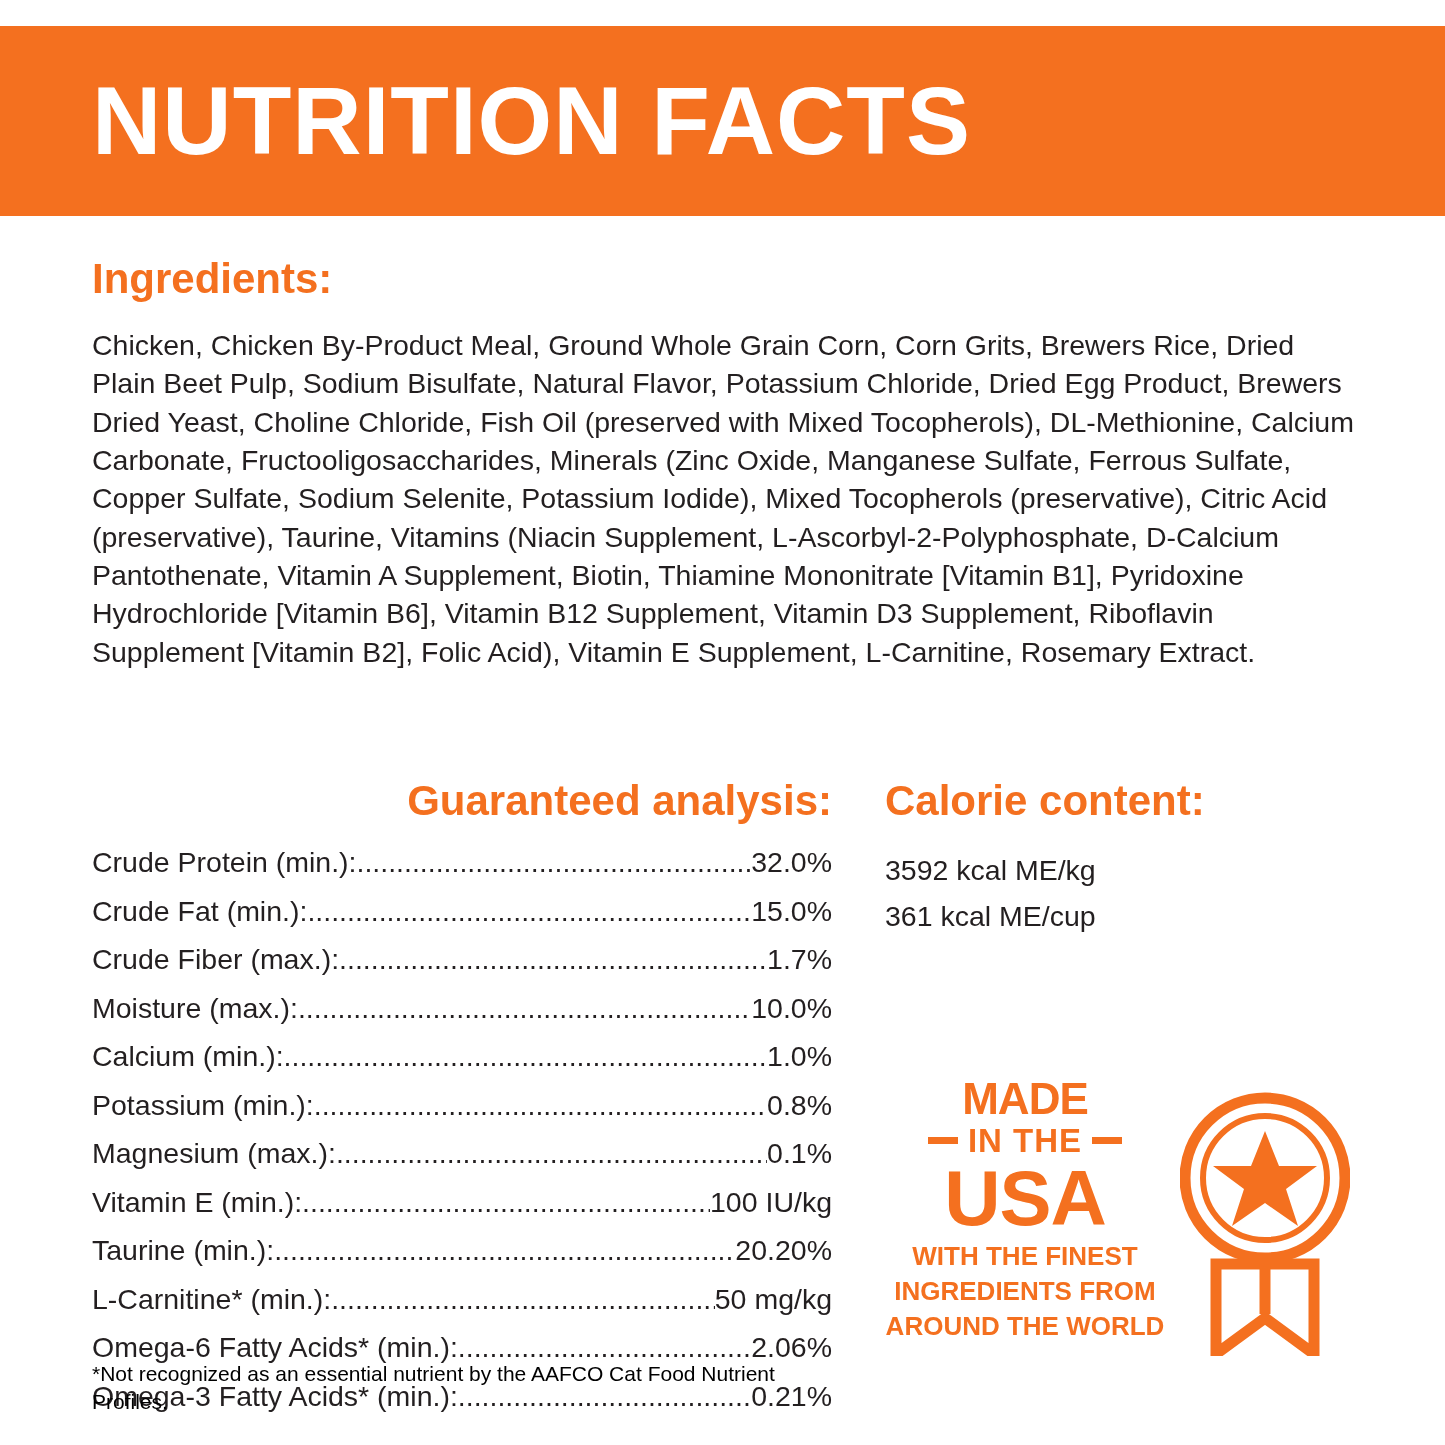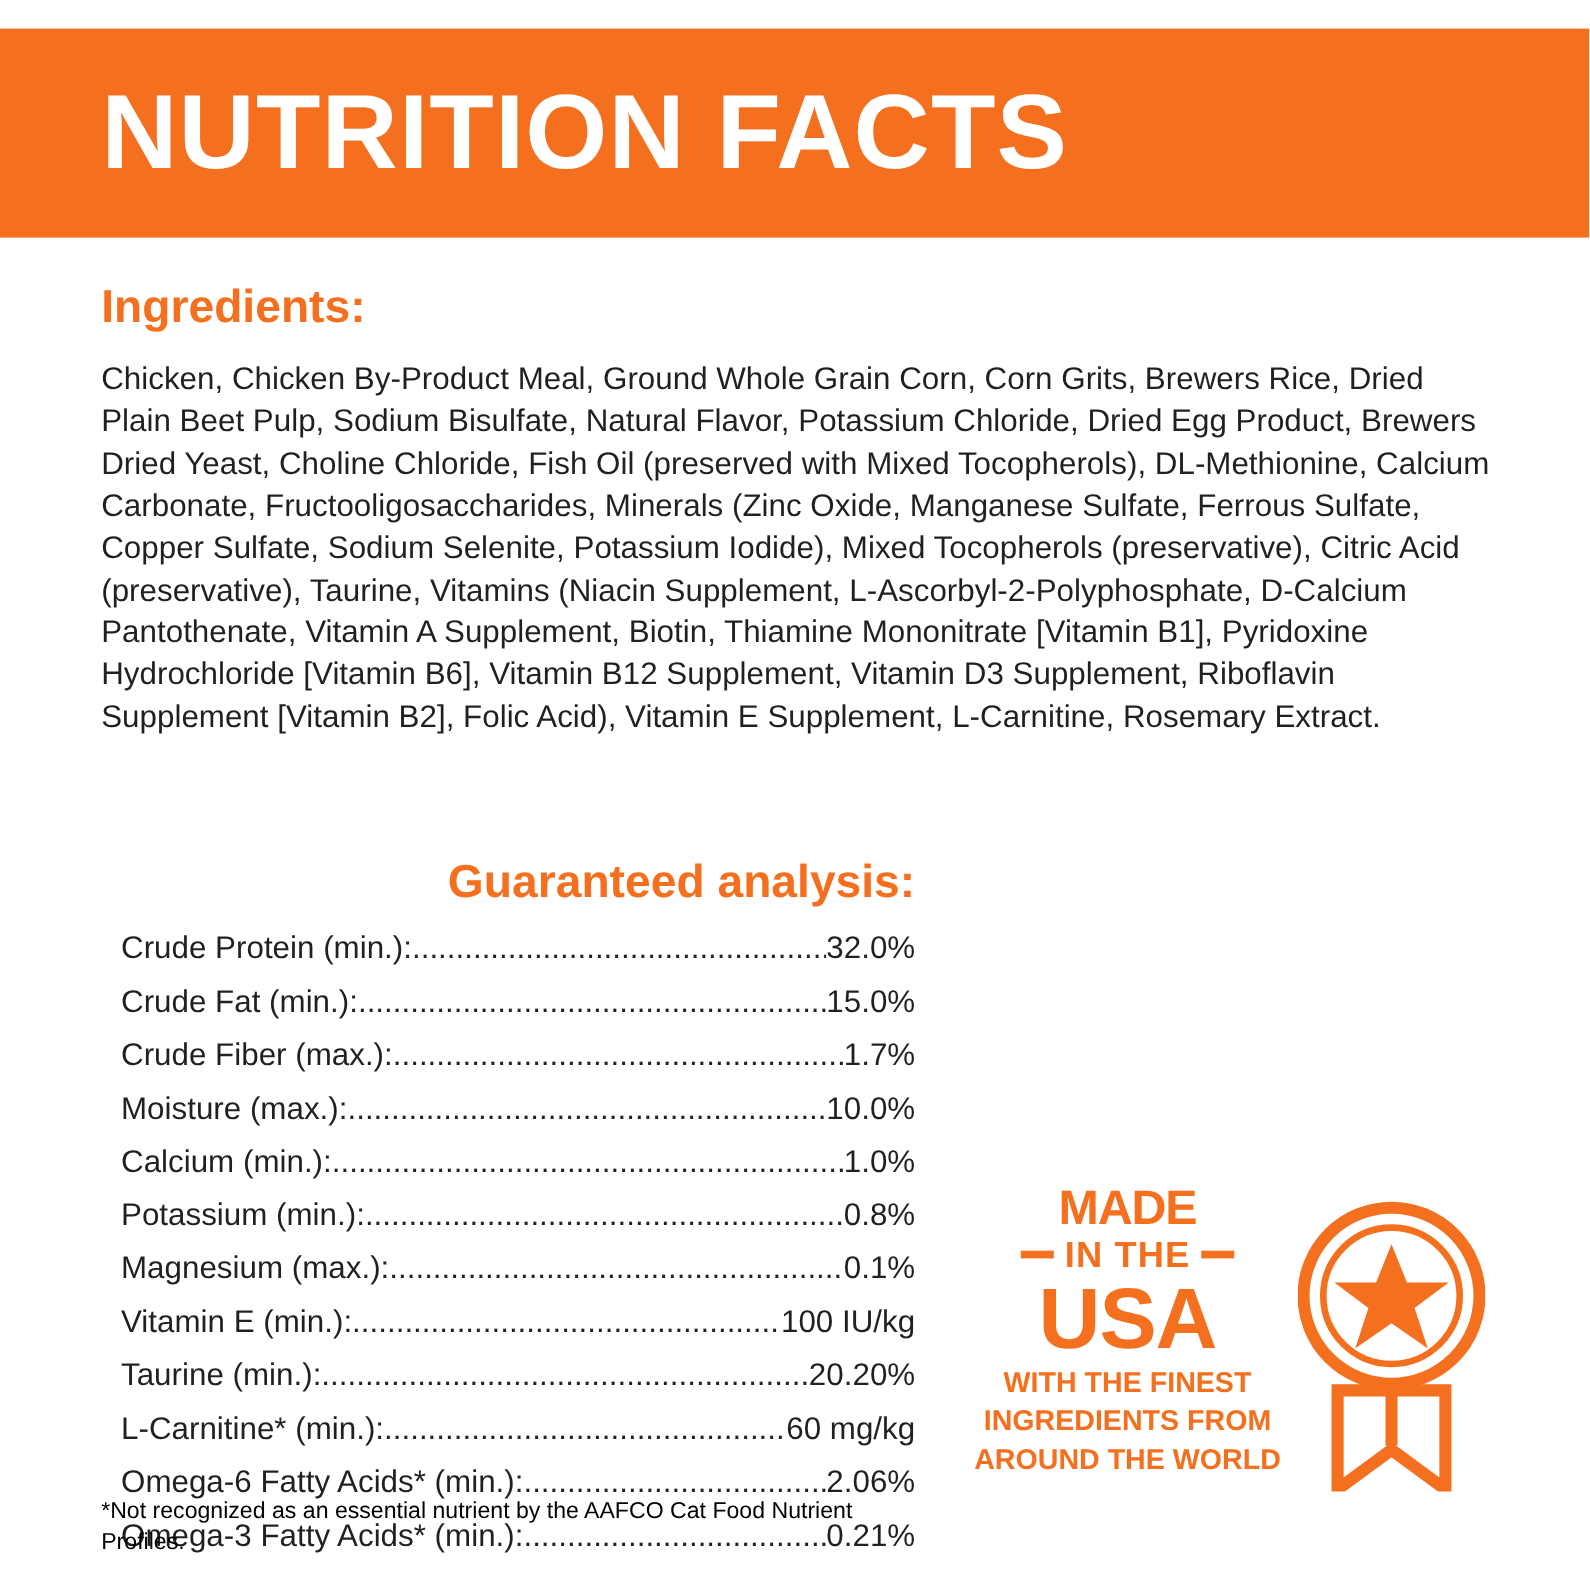--- a/index.html
+++ b/index.html
@@ -61,21 +61,20 @@
   
   .ga-block {
     position: absolute;
     left: 92px;
     top: 780px;
     width: 740px;
     text-align: right;
   }
   .ga-list {
     margin-top: 26px;
-    margin-left: 18px;
   }
   .ga-row {
     display: flex;
     align-items: baseline;
     color: #231f20;
     font-size: 28.5px;
     line-height: 1;
     height: 48.5px;
     white-space: nowrap;
     overflow: hidden;
@@ -230,35 +229,42 @@
           <span class="ga-val">100 IU/kg</span>
         </div>
         <div class="ga-row">
           <span class="ga-name">Taurine (min.):</span>
           <span class="ga-dots">................................................................................</span>
           <span class="ga-val">20.20%</span>
         </div>
         <div class="ga-row">
           <span class="ga-name">L-Carnitine* (min.):</span>
           <span class="ga-dots">................................................................................</span>
-          <span class="ga-val">60 mg/kg</span>
+          <span class="ga-val">50 mg/kg</span>
         </div>
         <div class="ga-row">
           <span class="ga-name">Omega-6 Fatty Acids* (min.):</span>
           <span class="ga-dots">................................................................................</span>
           <span class="ga-val">2.06%</span>
         </div>
         <div class="ga-row">
           <span class="ga-name">Omega-3 Fatty Acids* (min.):</span>
           <span class="ga-dots">................................................................................</span>
           <span class="ga-val">0.21%</span>
         </div>
       </div>
   </div>
 
+  <div class="cal-block">
+    <div class="section-heading">Calorie content:</div>
+    <div class="cal-list" id="cal-list">
+        <div>3592 kcal ME/kg</div>
+        <div>361 kcal ME/cup</div>
+      </div>
+  </div>
 
   <div class="footnote">*Not recognized as an essential nutrient by the AAFCO Cat Food Nutrient Profiles.</div>
 
   <div class="usa-badge">
     <div class="usa-text">
       <div class="usa-made">MADE</div>
       <div class="usa-inthe">
         <span class="bar"></span>
         <span>IN THE</span>
         <span class="bar"></span>

